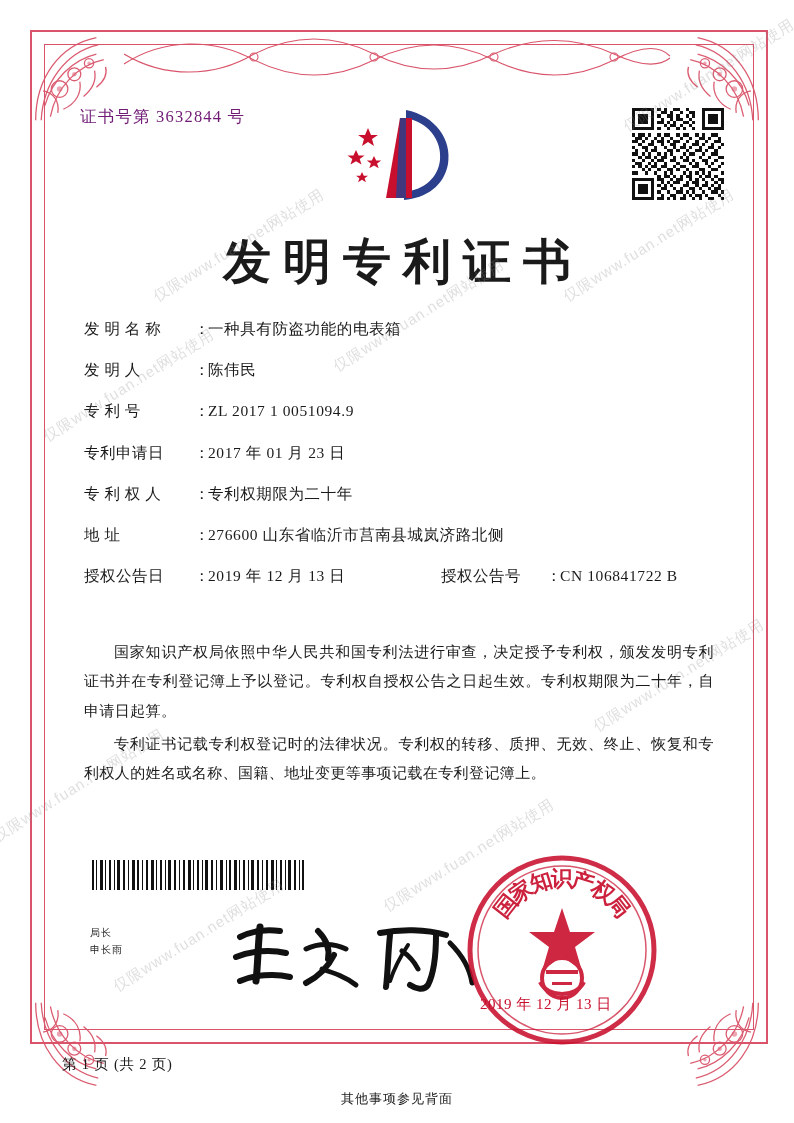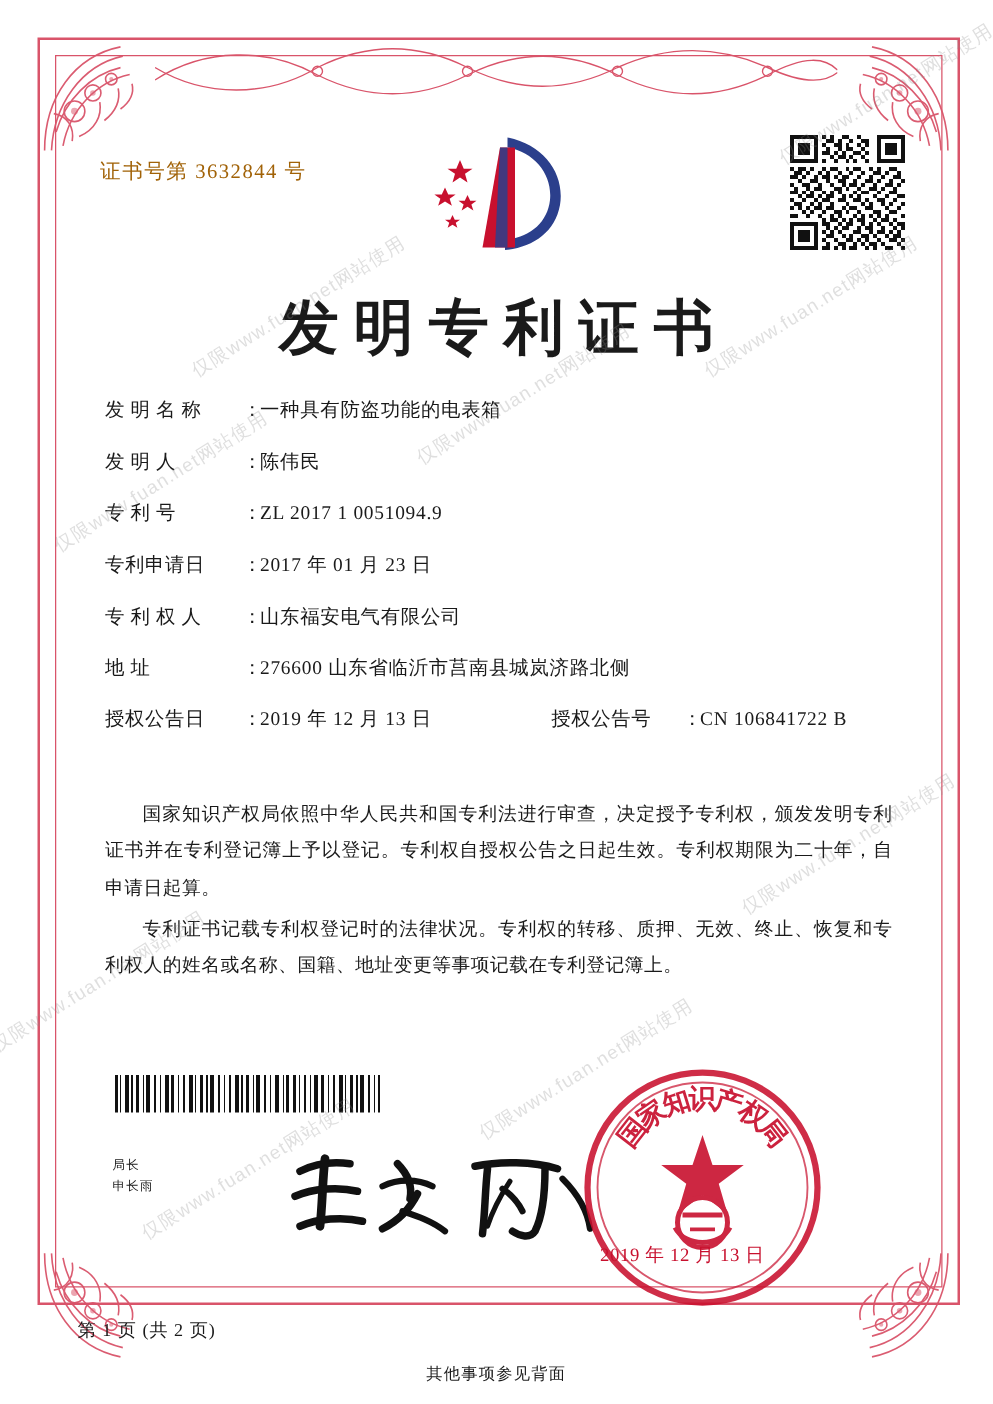--- a/index.html
+++ b/index.html
@@ -79,24 +79,24 @@
     left: 62px;
     top: 70px;
     width: 670px;
     height: 940px;
     z-index: 4;
   }
 
   .cert-no {
     position: absolute;
     left: 18px;
-    top: 56px;
+    top: 36px;
     font-size: 16.5px;
     letter-spacing: 1.2px;
-    color: #a16207;
+    color: #701a75;
   }
 
   
   .emblem {
     position: absolute;
     left: 278px;
     top: 32px;
     width: 120px;
     height: 110px;
   }
@@ -620,21 +620,21 @@
       <span class="field-value">ZL 2017 1 0051094.9</span>
     </div>
     <div class="field-row">
       <span class="field-label">专利申请日</span>
       <span class="field-colon">：</span>
       <span class="field-value">2017 年 01 月 23 日</span>
     </div>
     <div class="field-row">
       <span class="field-label">专 利 权 人</span>
       <span class="field-colon">：</span>
-      <span class="field-value">山东福安电气有限公司</span>
+      <span class="field-value">专利权期限为二十年</span>
     </div>
     <div class="field-row">
       <span class="field-label">地        址</span>
       <span class="field-colon">：</span>
       <span class="field-value">276600 山东省临沂市莒南县城岚济路北侧</span>
     </div>
     <div class="field-row dual">
       <span class="field-label">授权公告日</span>
       <span class="field-colon">：</span>
       <span class="field-value">2019 年 12 月 13 日</span>

